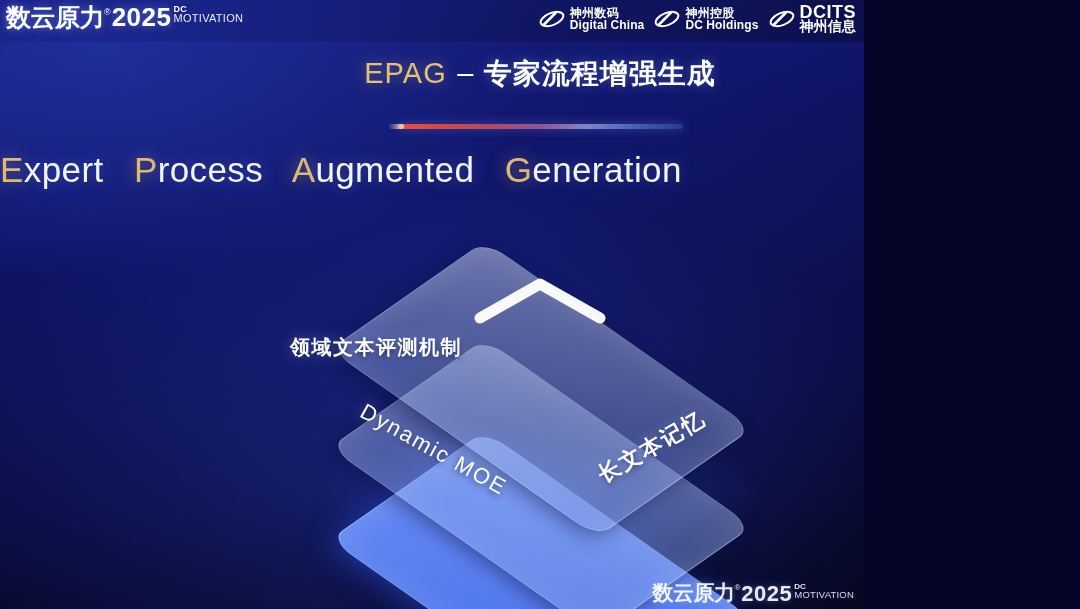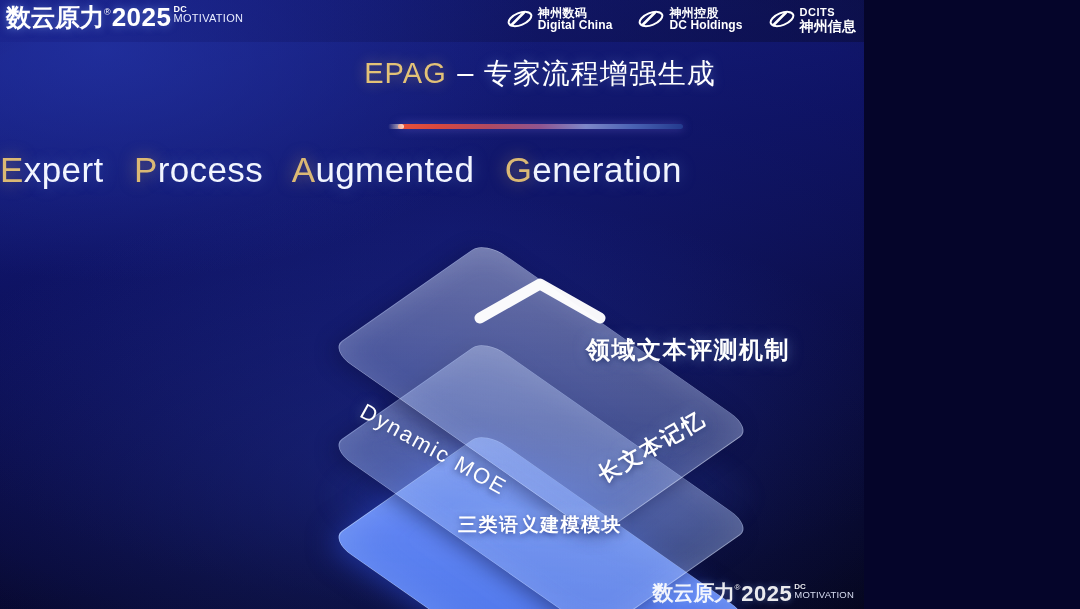--- a/index.html
+++ b/index.html
@@ -109,21 +109,21 @@
     white-space: nowrap;
   }
 
   
   .partner-logos {
     position: absolute;
     top: 5px;
     right: 8px;
     display: flex;
     align-items: center;
-    gap: 26px;
+    gap: 10px;
   }
   .plogo {
     display: flex;
     align-items: center;
     gap: 5px;
   }
   .plogo-mark {
     width: 26px;
     height: 24px;
     flex: 0 0 26px;
@@ -141,21 +141,21 @@
     display: block;
     font-family: "Liberation Sans", sans-serif;
     font-size: 12px;
     font-weight: 700;
     color: #ffffff;
     line-height: 10px;
     letter-spacing: 0.1px;
   }
   .plogo-text.flip .tcn {
     font-family: "Liberation Sans", sans-serif;
-    font-size: 11px;
+    font-size: 18px;
     letter-spacing: 0.5px;
     line-height: 15px;
   }
   .plogo-text.flip .ten {
     font-family: "DejaVu Sans", sans-serif;
     font-size: 14px;
     font-weight: 700;
     line-height: 12px;
   }
 
@@ -179,21 +179,21 @@
   }
   .headline .hl-dash {
     font-family: "Liberation Sans", sans-serif;
     font-size: 29px;
     color: #ffffff;
     margin: 0 6px;
   }
   .headline .hl-cn {
     font-family: "DejaVu Sans", sans-serif;
     font-size: 28px;
-    font-weight: 400;
+    font-weight: 700;
     color: #ffffff;
     letter-spacing: 1px;
     text-shadow: 0 0 12px rgba(150,185,255,0.35);
     margin-top: 34px;
   }
 
   
   .divider {
     position: absolute;
     top: 124px;
@@ -320,22 +320,22 @@
     position: absolute;
     white-space: nowrap;
     font-family: "DejaVu Sans", sans-serif;
     font-weight: 700;
     color: #ffffff;
     pointer-events: none;
   }
   .lbl-top {
     left: 0; width: 500px;
     top: 112px;
-    text-align: right;
-    font-size: 24px;
+    text-align: left;
+    font-size: 20px;
     letter-spacing: 1.5px;
     text-shadow: 0 2px 6px rgba(20,30,90,0.85), 0 0 14px rgba(160,195,255,0.5);
   }
   .lbl-bot {
     left: 0; width: 500px;
     top: 290px;
     text-align: center;
     font-size: 19px;
     letter-spacing: 1.5px;
     text-shadow: 0 2px 6px rgba(20,40,130,0.85), 0 0 14px rgba(190,215,255,0.6);
@@ -476,21 +476,20 @@
     <div class="layer layer-mid"></div>
     <div class="layer layer-top"></div>
 
     <svg class="chevron-icon" viewBox="0 0 136 52">
       <path d="M8 44 L68 10 L128 44" fill="none" stroke="#ffffff" stroke-width="11" stroke-linecap="round" stroke-linejoin="round" opacity="0.97"></path>
     </svg>
 
     <div class="lbl lbl-top">领域文本评测机制</div>
     <div class="lbl lbl-left">Dynamic MOE</div>
     <div class="lbl lbl-right">长文本记忆</div>
-    <div class="lbl lbl-bot">三类语义建模模块</div>
 
   </div>
 
   <div class="watermark">
     <span class="wm-cn">数云原力</span>
     <span class="wm-reg">®</span>
     <span class="wm-year">2025</span>
     <span class="wm-dc">
       <span class="l1">DC</span>
       <span class="l2">MOTIVATION</span>

